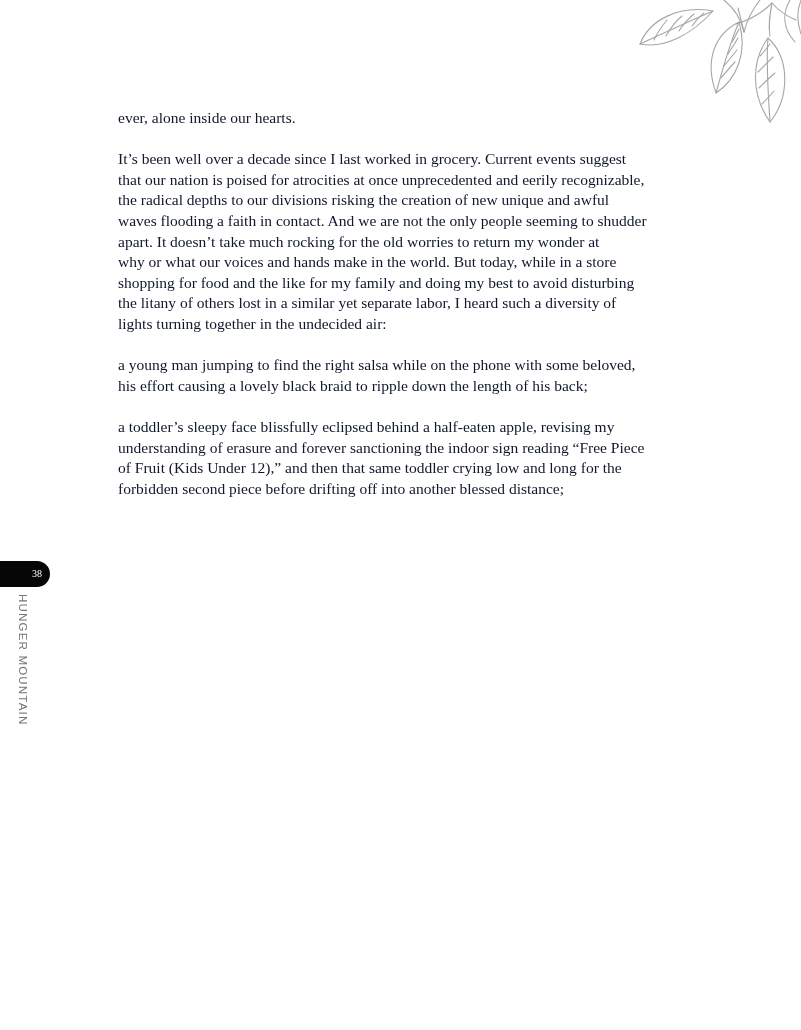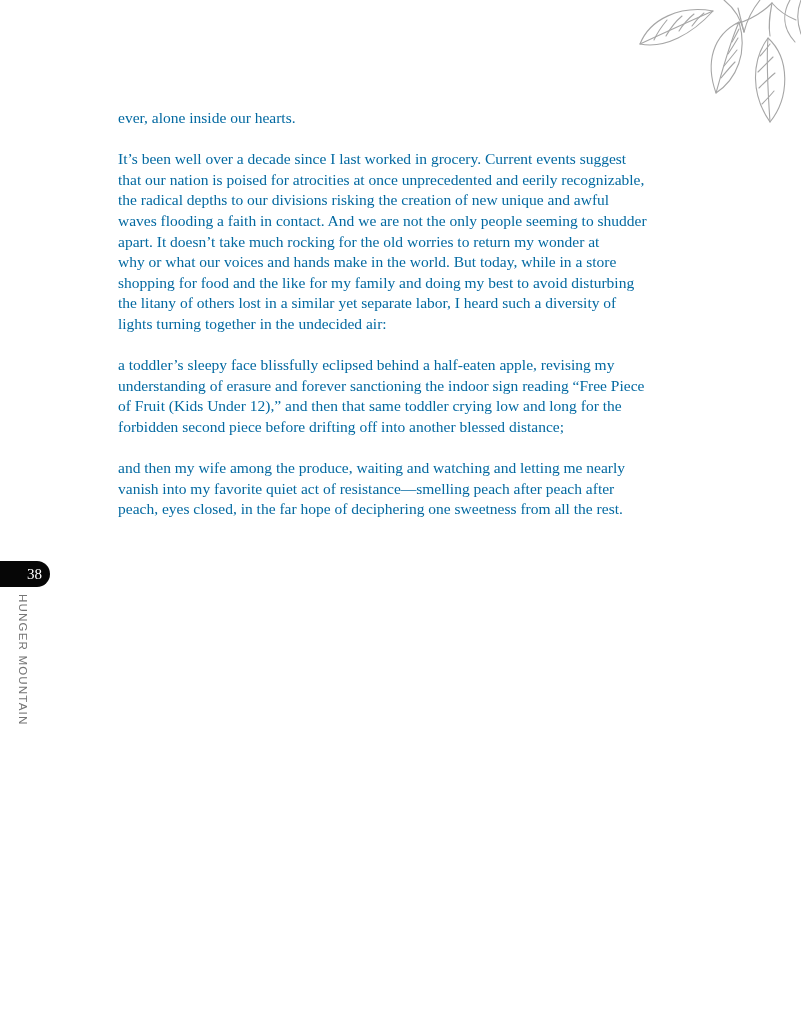--- a/index.html
+++ b/index.html
@@ -33,38 +33,38 @@
     position: absolute;
     left: 118px;
     top: 108px;
     width: 640px;
   }
   .body-text p {
     margin: 0 0 20.6px 0;
     font-family: "Liberation Serif", serif;
     font-size: 15.5px;
     line-height: 20.6px;
-    color: #0369a1;
+    color: #0f172a;
     white-space: pre;
   }
   .page-badge {
     position: absolute;
     left: 0;
     top: 561px;
     width: 50px;
     height: 26px;
     background: #060606;
     border-radius: 0 13px 13px 0;
     text-align: right;
   }
   .page-badge span {
     display: inline-block;
     padding-right: 8px;
     font-family: "Liberation Serif", serif;
-    font-size: 15px;
+    font-size: 10px;
     line-height: 26px;
     color: #ffffff;
   }
   .journal-vertical {
     position: absolute;
     left: 17px;
     top: 594px;
     writing-mode: vertical-rl;
     font-family: "Liberation Sans", sans-serif;
     font-size: 11.5px;
@@ -123,22 +123,21 @@
     <p>ever, alone inside our hearts.</p>
     <p>It’s been well over a decade since I last worked in grocery. Current events suggest
 that our nation is poised for atrocities at once unprecedented and eerily recognizable,
 the radical depths to our divisions risking the creation of new unique and awful
 waves flooding a faith in contact. And we are not the only people seeming to shudder
 apart. It doesn’t take much rocking for the old worries to return my wonder at
 why or what our voices and hands make in the world. But today, while in a store
 shopping for food and the like for my family and doing my best to avoid disturbing
 the litany of others lost in a similar yet separate labor, I heard such a diversity of
 lights turning together in the undecided air:</p>
+    <p>a young man jumping to find the right salsa while on the phone with some beloved,
+his effort causing a lovely black braid to ripple down the length of his back;</p>
     <p>a toddler’s sleepy face blissfully eclipsed behind a half-eaten apple, revising my
 understanding of erasure and forever sanctioning the indoor sign reading “Free Piece
 of Fruit (Kids Under 12),” and then that same toddler crying low and long for the
 forbidden second piece before drifting off into another blessed distance;</p>
-    <p>and then my wife among the produce, waiting and watching and letting me nearly
-vanish into my favorite quiet act of resistance—smelling peach after peach after
-peach, eyes closed, in the far hope of deciphering one sweetness from all the rest.</p>
   </main>
 
 </div>
 
 </body></html>

